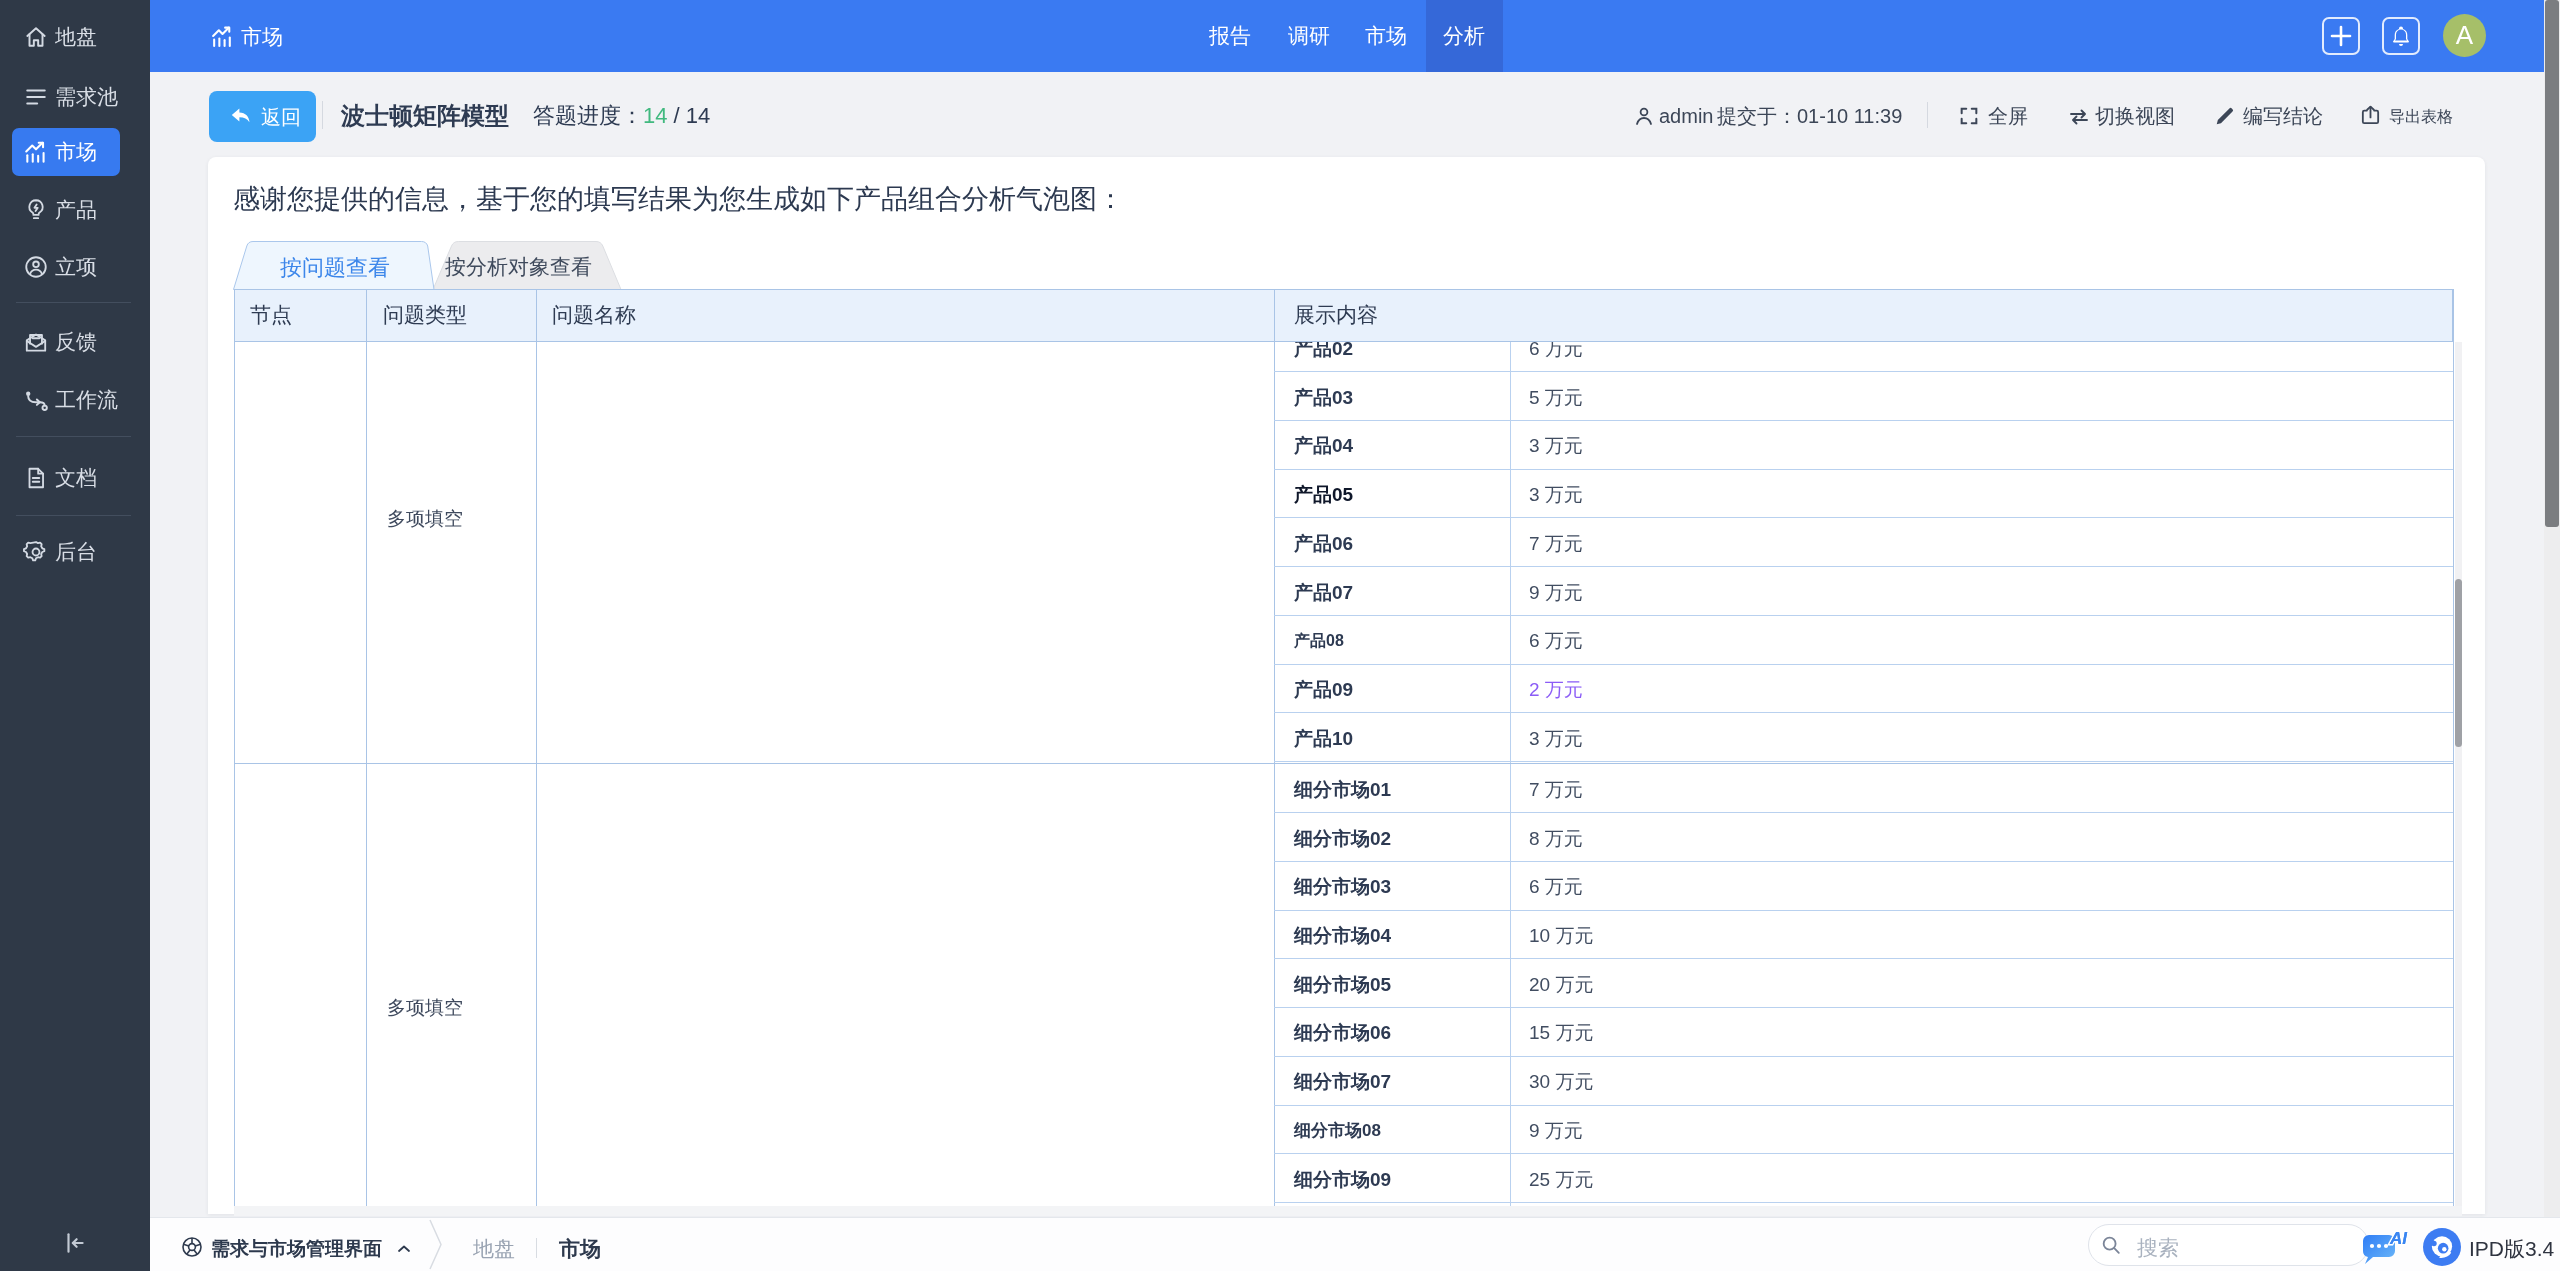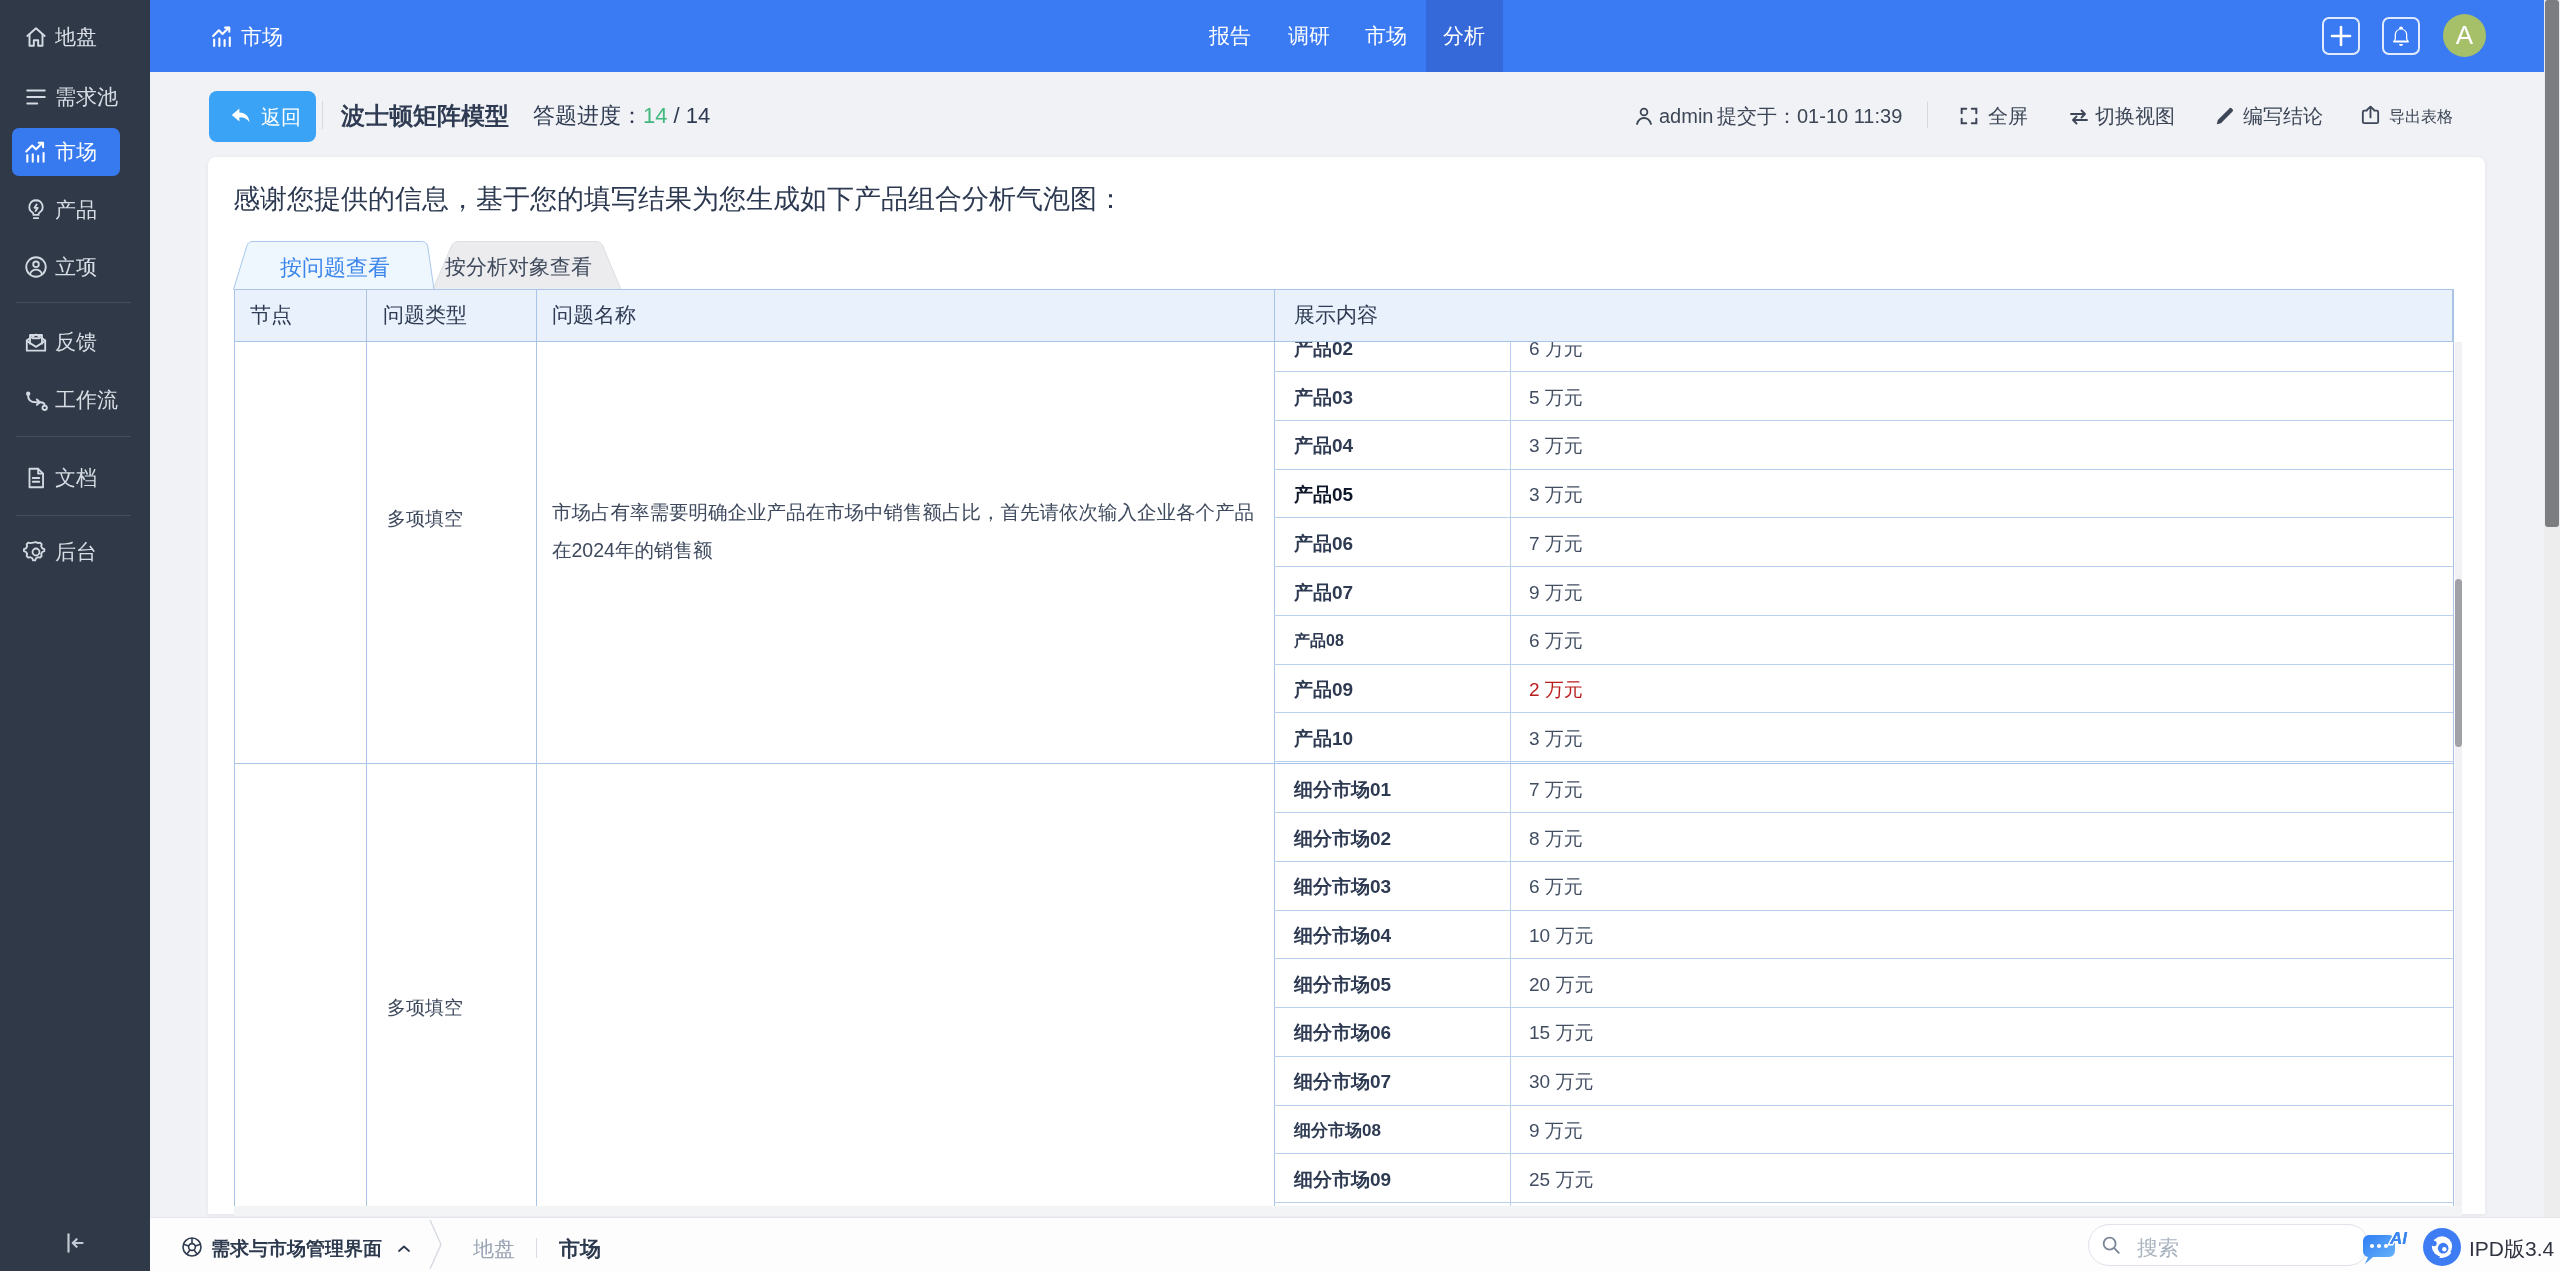--- a/index.html
+++ b/index.html
@@ -222,21 +222,21 @@
 <div class="txt" style="left:1060px;top:190.7px;font-size:19px;line-height:22px;font-weight:bold;color:#2d3a52">产品06</div>
 <div class="txt" style="left:1295px;top:190.7px;font-size:19px;line-height:22px;color:#414d61">7 万元</div>
 <div class="ab" style="left:1040px;top:272.8px;width:1179px;height:1px;background:#b9d1ef"></div>
 <div class="txt" style="left:1060px;top:239.5px;font-size:19px;line-height:22px;font-weight:bold;color:#2d3a52">产品07</div>
 <div class="txt" style="left:1295px;top:239.5px;font-size:19px;line-height:22px;color:#414d61">9 万元</div>
 <div class="ab" style="left:1040px;top:321.5px;width:1179px;height:1px;background:#b9d1ef"></div>
 <div class="txt" style="left:1060px;top:288.2px;font-size:16px;line-height:22px;font-weight:bold;color:#2d3a52">产品08</div>
 <div class="txt" style="left:1295px;top:288.2px;font-size:19px;line-height:22px;color:#414d61">6 万元</div>
 <div class="ab" style="left:1040px;top:370.3px;width:1179px;height:1px;background:#b9d1ef"></div>
 <div class="txt" style="left:1060px;top:336.9px;font-size:19px;line-height:22px;font-weight:bold;color:#2d3a52">产品09</div>
-<div class="txt" style="left:1295px;top:336.9px;font-size:19px;line-height:22px;color:#b91c1c">2 万元</div>
+<div class="txt" style="left:1295px;top:336.9px;font-size:19px;line-height:22px;color:#8b5cf6">2 万元</div>
 <div class="ab" style="left:1040px;top:419.0px;width:1179px;height:1px;background:#b9d1ef"></div>
 <div class="txt" style="left:1060px;top:385.6px;font-size:19px;line-height:22px;font-weight:bold;color:#2d3a52">产品10</div>
 <div class="txt" style="left:1295px;top:385.6px;font-size:19px;line-height:22px;color:#414d61">3 万元</div>
 <div class="ab" style="left:0;top:420.5px;width:2219px;height:1px;background:#a9c4e6"></div>
 <div class="ab" style="left:1040px;top:470.2px;width:1179px;height:1px;background:#b9d1ef"></div>
 <div class="txt" style="left:1060px;top:436.8px;font-size:19px;line-height:22px;font-weight:bold;color:#2d3a52">细分市场01</div>
 <div class="txt" style="left:1295px;top:436.8px;font-size:19px;line-height:22px;color:#414d61">7 万元</div>
 <div class="ab" style="left:1040px;top:518.9px;width:1179px;height:1px;background:#b9d1ef"></div>
 <div class="txt" style="left:1060px;top:485.6px;font-size:19px;line-height:22px;font-weight:bold;color:#2d3a52">细分市场02</div>
 <div class="txt" style="left:1295px;top:485.6px;font-size:19px;line-height:22px;color:#414d61">8 万元</div>
@@ -257,21 +257,20 @@
 <div class="txt" style="left:1295px;top:729.2px;font-size:19px;line-height:22px;color:#414d61">30 万元</div>
 <div class="ab" style="left:1040px;top:811.2px;width:1179px;height:1px;background:#b9d1ef"></div>
 <div class="txt" style="left:1060px;top:777.9px;font-size:17px;line-height:22px;font-weight:bold;color:#2d3a52">细分市场08</div>
 <div class="txt" style="left:1295px;top:777.9px;font-size:19px;line-height:22px;color:#414d61">9 万元</div>
 <div class="ab" style="left:1040px;top:860.0px;width:1179px;height:1px;background:#b9d1ef"></div>
 <div class="txt" style="left:1060px;top:826.6px;font-size:19px;line-height:22px;font-weight:bold;color:#2d3a52">细分市场09</div>
 <div class="txt" style="left:1295px;top:826.6px;font-size:19px;line-height:22px;color:#414d61">25 万元</div>
 
 <div class="txt" style="left:153px;top:166.1px;font-size:19px;line-height:22px;color:#3f4a5e">多项填空</div>
 <div class="txt" style="left:153px;top:655.1px;font-size:19px;line-height:22px;color:#3f4a5e">多项填空</div>
-<div class="ab" style="left:318px;top:151.1px;font-size:19.5px;line-height:38px;color:#3f4a5e;white-space:nowrap">市场占有率需要明确企业产品在市场中销售额占比，首先请依次输入企业各个产品<br>在2024年的销售额</div>
 </div>
 <div class="ab" style="left:234px;top:289px;width:1px;height:917px;background:#a9c4e6"></div>
 <div class="ab" style="left:2453px;top:289px;width:1px;height:917px;background:#a9c4e6"></div>
 <div class="ab" style="left:2455px;top:342px;width:7px;height:864px;background:#f1f1f3"></div>
 <div class="ab" style="left:2455px;top:579px;width:7px;height:168px;background:#9fa1a6;border-radius:3.5px"></div>
 <div class="ab" style="left:234px;top:1206px;width:2228px;height:10px;background:#f3f4f6"></div>
 <div class="ab" style="left:150px;top:1217px;width:2410px;height:54px;background:#fdfdfe;border-top:1px solid #e4e7ec"></div>
 <div class="ab" style="left:180px;top:1235px">
     <svg width="24" height="24" viewBox="0 0 24 24" fill="none" stroke="#2e3a4e" stroke-width="1.6">
       <circle cx="12" cy="12" r="9"></circle>

